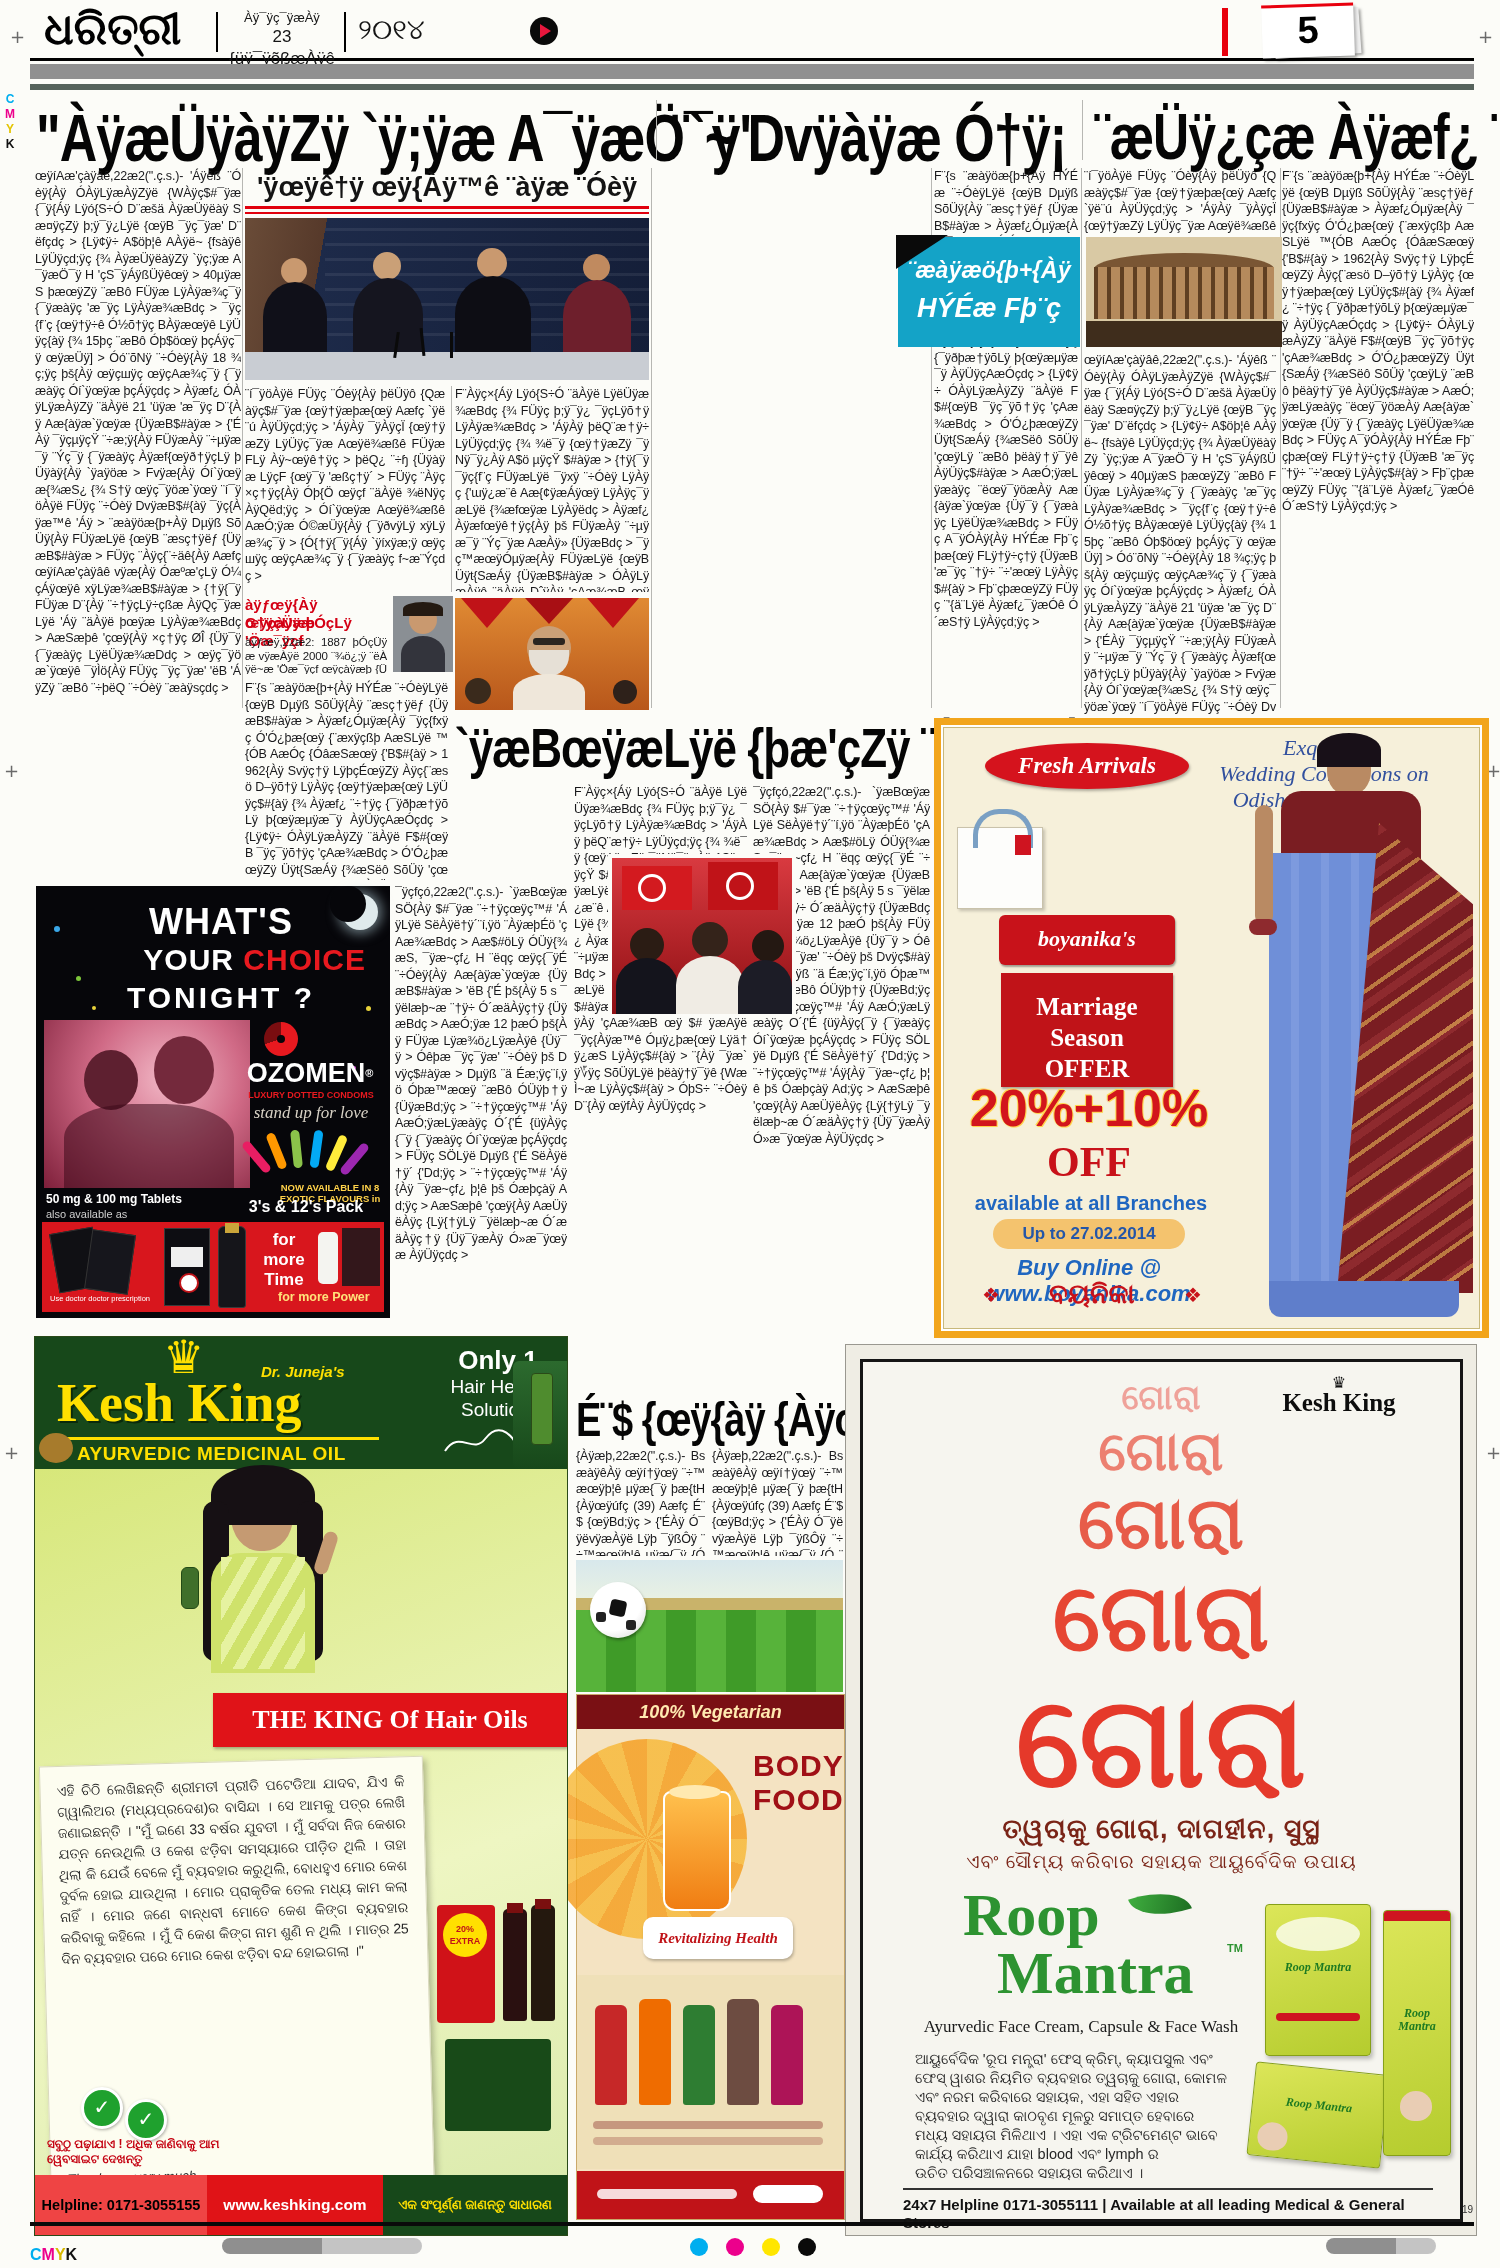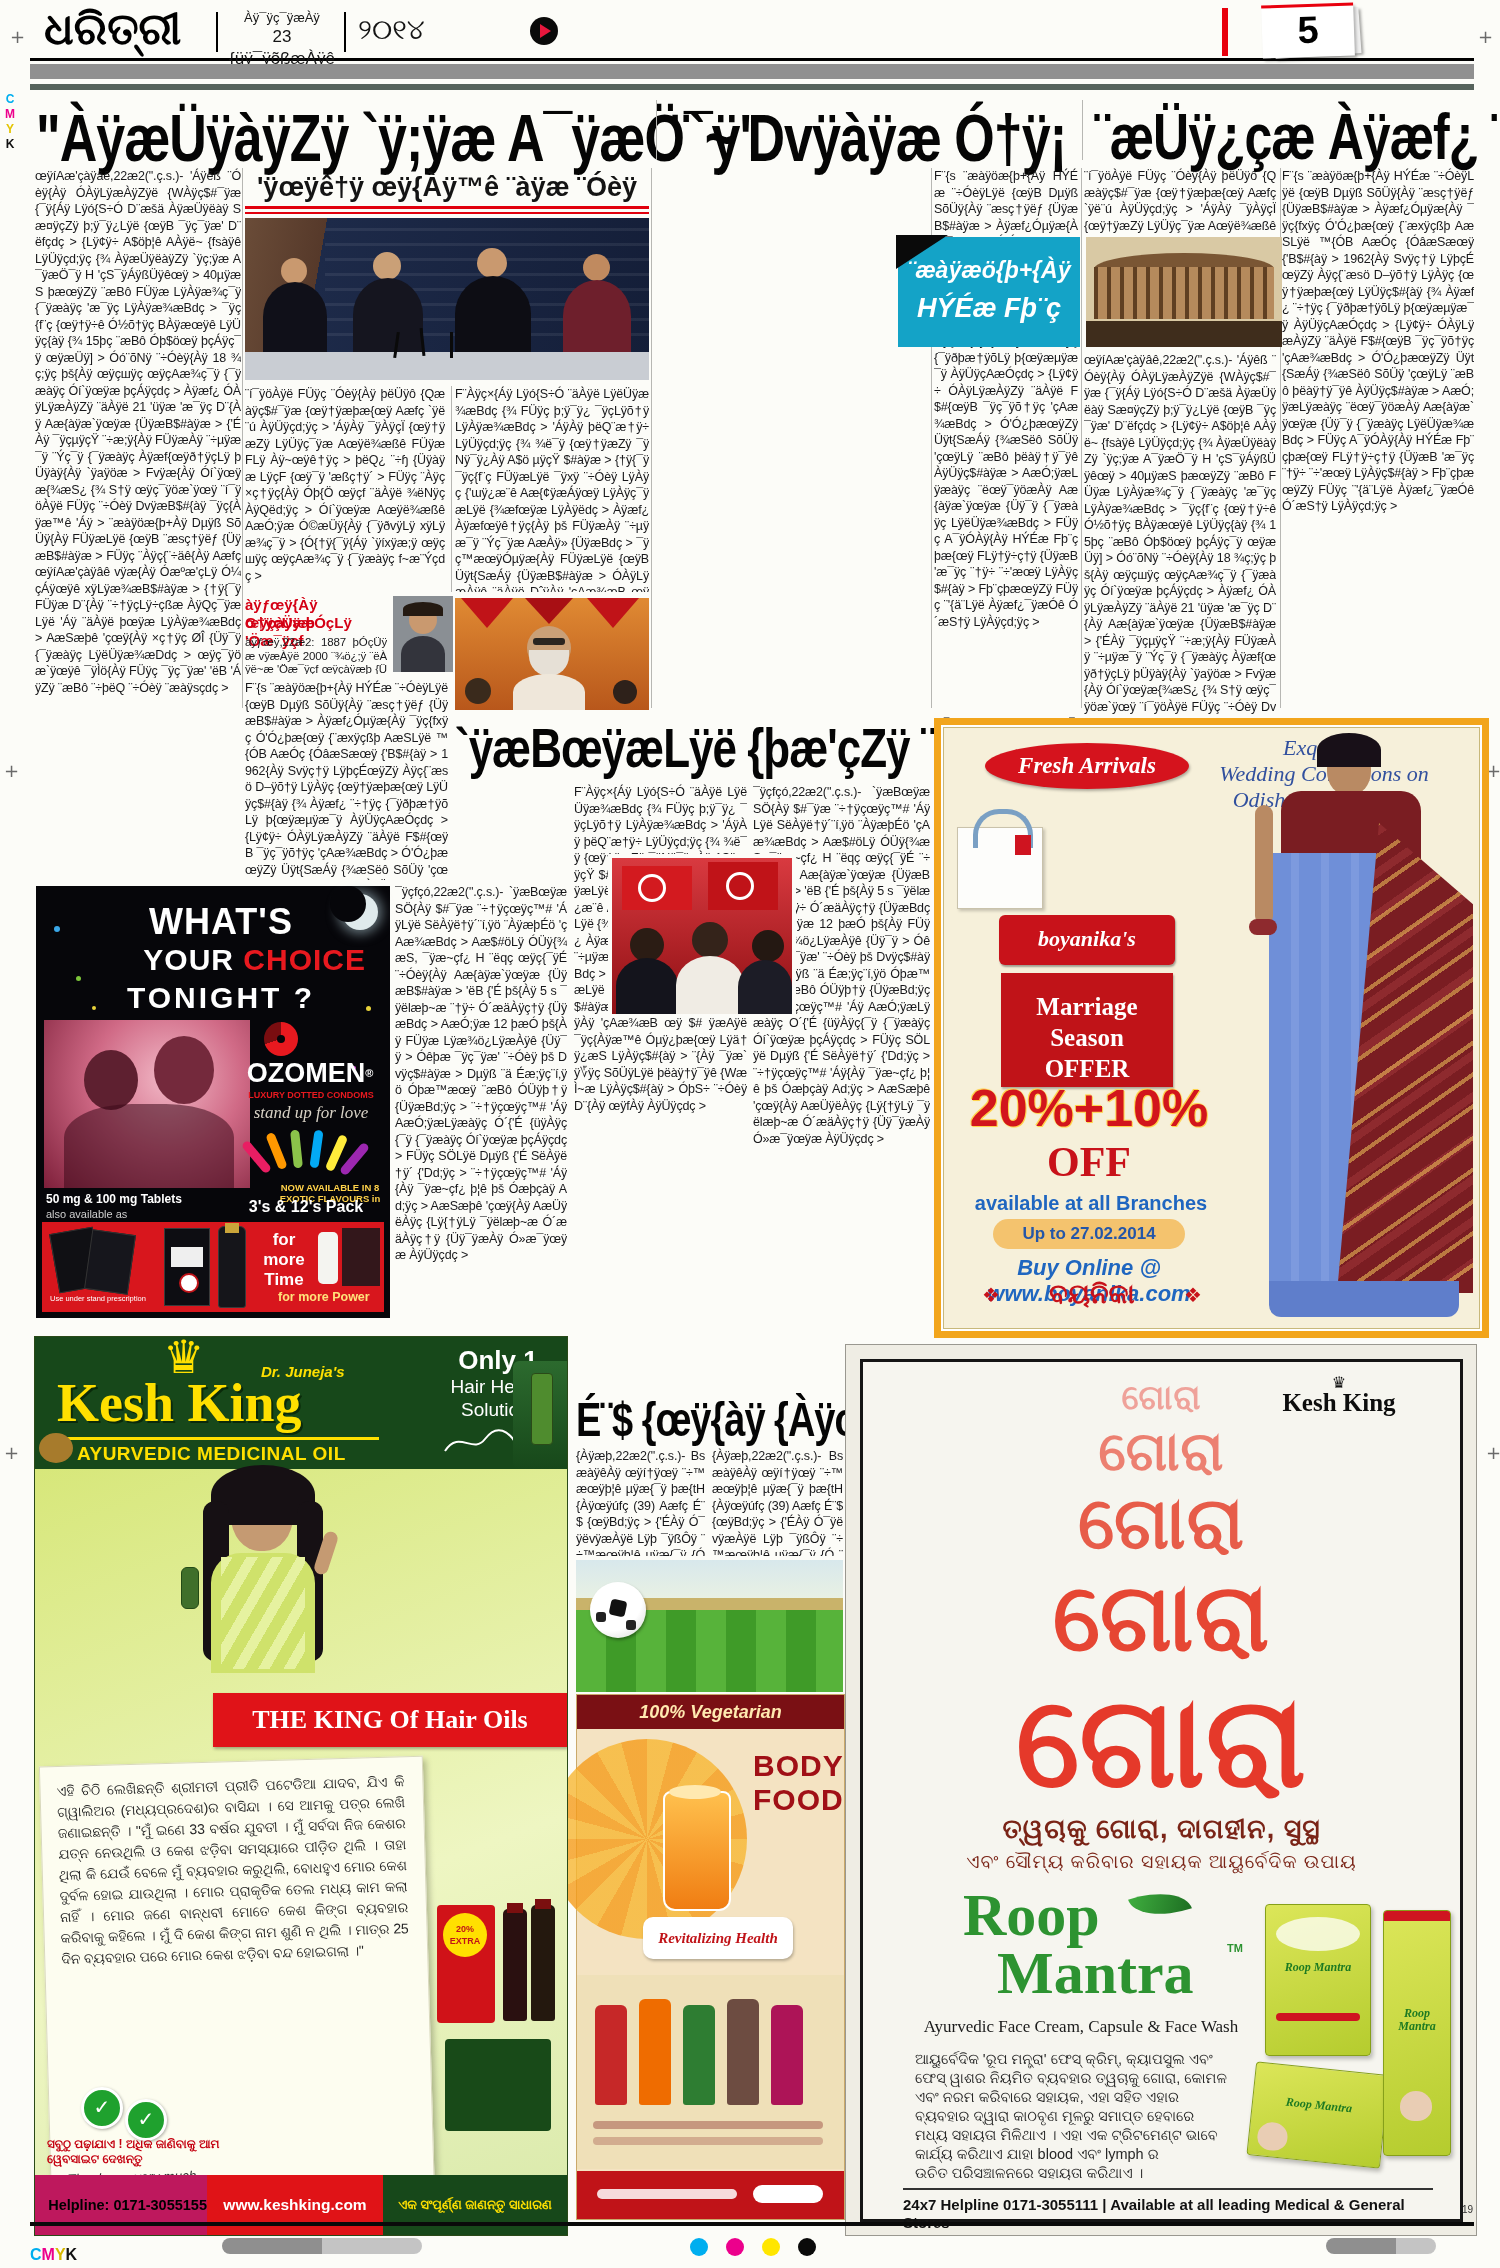--- a/index.html
+++ b/index.html
@@ -242,21 +242,21 @@
       <span class="flav" style="left:104px;top:10px;background:#9c27b0;transform:rotate(40deg);"></span>
     </div>
     <div class="abs" style="left:236px;top:296px;width:116px;text-align:center;color:#ffd24a;font:bold 9.5px/11px 'Liberation Sans',sans-serif;">NOW AVAILABLE IN 8 EXOTIC FLAVOURS in</div>
     <div class="abs" style="left:10px;top:306px;width:160px;color:#fff;font:bold 12px/14px 'Liberation Sans',sans-serif;">50 mg &amp; 100 mg Tablets</div>
     <div class="abs" style="left:10px;top:322px;width:120px;color:#cfcfcf;font:11px/13px 'Liberation Sans',sans-serif;">also available as</div>
     <div class="abs" style="left:190px;top:312px;width:160px;text-align:center;color:#fff;font:bold 16px/18px 'Liberation Sans',sans-serif;">3's &amp; 12's Pack</div>
 
     <div class="abs" style="left:6px;top:336px;width:342px;height:90px;background:#d8161d;">
       <div class="abs" style="left:12px;top:8px;width:42px;height:58px;background:#101014;transform:rotate(-10deg);border:1px solid #333;"></div>
       <div class="abs" style="left:46px;top:10px;width:42px;height:58px;background:#16161c;transform:rotate(8deg);border:1px solid #333;"></div>
-      <div class="abs" style="left:8px;top:72px;width:120px;color:#fff;font:7.5px/9px 'Liberation Sans',sans-serif;">Use under stand prescription</div>
+      <div class="abs" style="left:8px;top:72px;width:120px;color:#fff;font:7.5px/9px 'Liberation Sans',sans-serif;">Use doctor doctor prescription</div>
       <div class="abs" style="left:122px;top:6px;width:44px;height:76px;background:#0d0d12;border:1px solid #3a3a3a;">
         <div class="abs" style="left:6px;top:18px;width:32px;height:20px;background:#efefef;"></div>
         <div class="abs" style="left:14px;top:44px;width:16px;height:16px;border-radius:50%;background:#fff;border:2px solid #c01318;"></div>
       </div>
       <div class="abs" style="left:176px;top:4px;width:26px;height:80px;background:#15151a;border-radius:6px 6px 3px 3px;border:1px solid #3a3a3a;">
         <div class="abs" style="left:6px;top:-4px;width:14px;height:10px;background:#caa53a;"></div>
       </div>
       <div class="abs prl" style="left:210px;top:8px;width:64px;color:#fff;font:bold 17px/20px 'Liberation Sans',sans-serif;text-align:center;">for
 more
 Time</div>
@@ -358,21 +358,21 @@
           </div>
         <div class="abs" style="left:98px;top:6px;width:24px;height:116px;background:#24180e;border-radius:5px 5px 3px 3px;">
             <div class="abs" style="left:4px;top:-6px;width:16px;height:10px;background:#7a0f0f;"></div>
           </div>
         <div class="abs" style="left:12px;top:140px;width:106px;height:92px;background:#184a18;border-radius:4px;"></div>
       </div>
       <div class="abs" style="left:12px;top:668px;width:186px;color:#c40010;font:bold 12px/15px 'Liberation Sans',sans-serif;">ସବୁଠୁ ପଢ଼ାଯାଏ ! ଅଧିକ ଜାଣିବାକୁ ଆମ ୱେବସାଇଟ ଦେଖନ୍ତୁ</div>
     </div>
 
     <div class="abs" style="left:0;bottom:0;width:100%;height:60px;">
-      <div class="abs" style="left:0;top:0;width:172px;height:60px;background:#be185d;text-align:right;color:#000;font:bold 14.5px/60px 'Liberation Sans',sans-serif;">Helpline: 0171-3055155</div>
+      <div class="abs" style="left:0;top:0;width:172px;height:60px;background:#ef4444;text-align:center;color:#000;font:bold 14.5px/60px 'Liberation Sans',sans-serif;">Helpline: 0171-3055155</div>
       <div class="abs" style="left:172px;top:0;width:176px;height:60px;background:#e01317;text-align:center;color:#fff;font:bold 15.5px/60px 'Liberation Sans',sans-serif;">www.keshking.com</div>
       <div class="abs" style="left:348px;top:0;width:184px;height:60px;background:#17481a;text-align:center;color:#ffe000;font:bold 13px/60px 'Liberation Sans',sans-serif;">ଏକ ସଂପୂର୍ଣ୍ଣ ଜାଣନ୍ତୁ ସାଧାରଣ</div>
     </div>
   </div>
 
   <div class="abs" style="left:845px;top:1344px;width:630px;height:890px;background:#efede4;border:1px solid #9a9890;">
     <div class="abs" style="left:14px;top:14px;width:597px;height:857px;border:3px solid #151515;background:#f6f5ef;">
       <div class="abs" style="right:26px;top:14px;width:190px;text-align:center;">
         <div style="color:#111;font:16px/14px 'DejaVu Sans',sans-serif;">♛</div>
         <div style="color:#0d0d0d;font:bold 25px/26px 'Liberation Serif',serif;">Kesh King</div>

